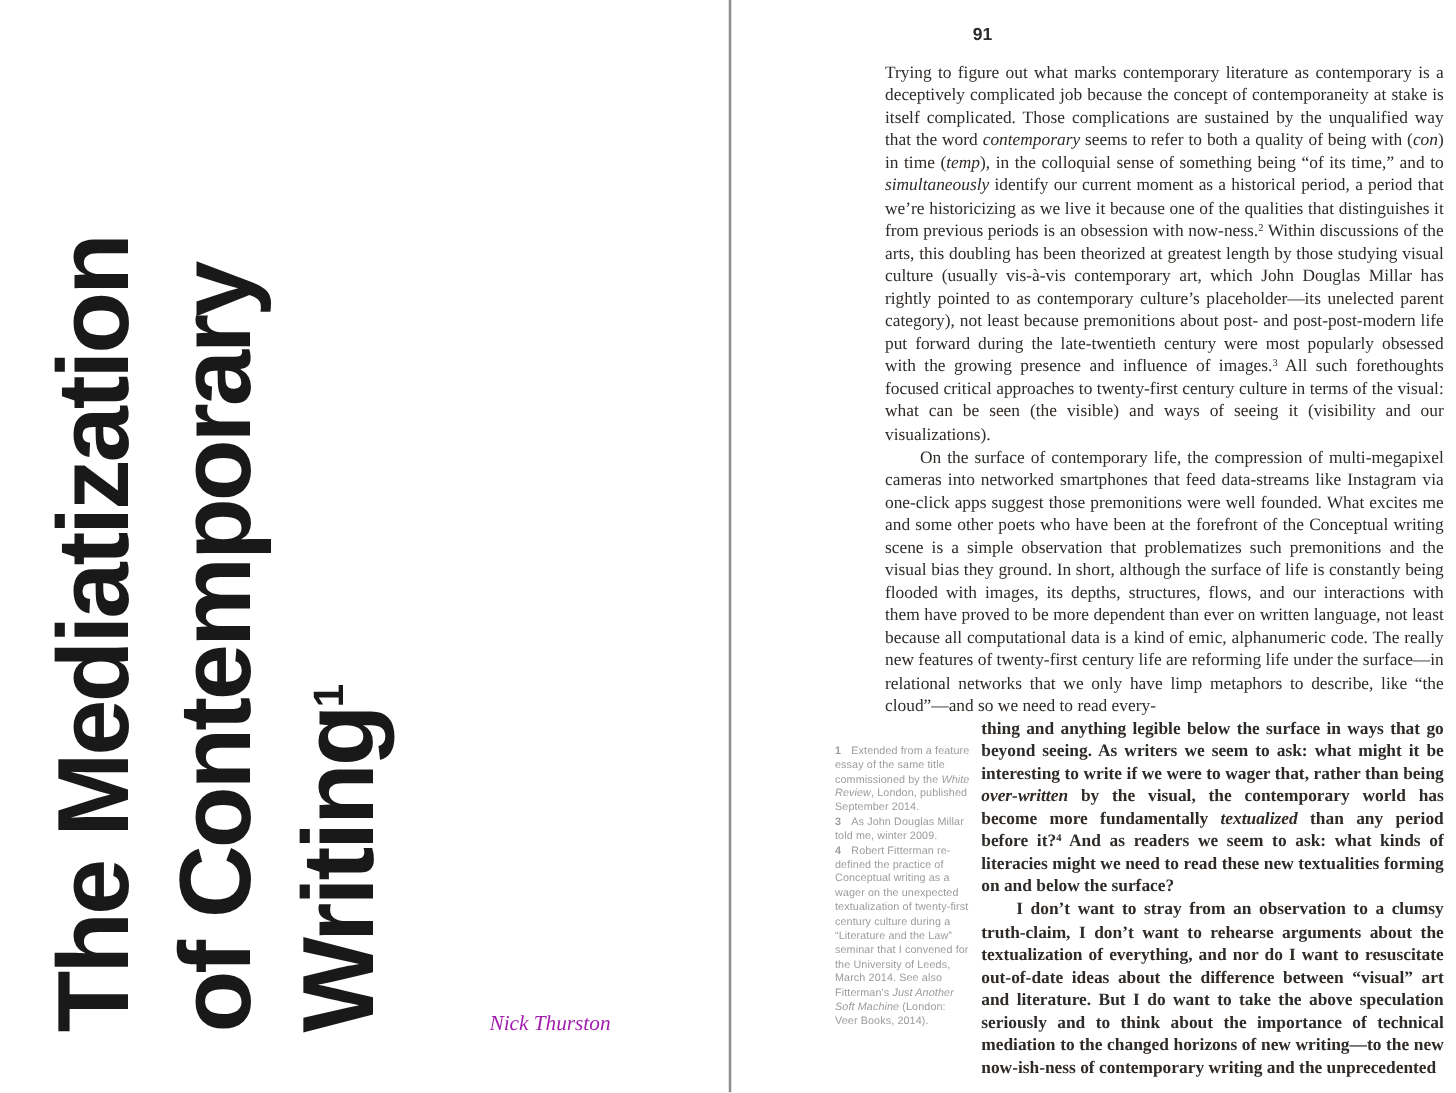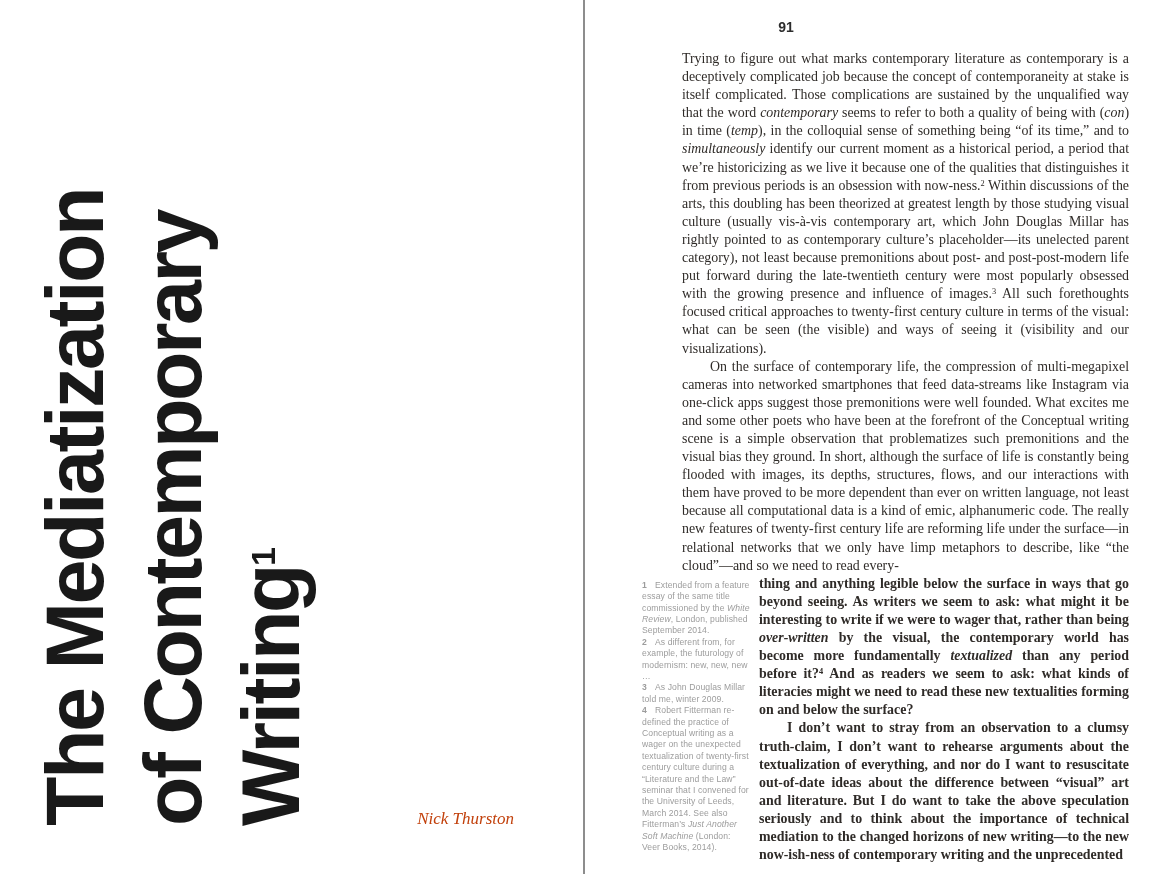--- a/index.html
+++ b/index.html
@@ -32,51 +32,52 @@
     color: #191919;
     white-space: nowrap;
   }
   .title-sup {
     font-size: 0.42em;
     vertical-align: baseline;
     position: relative; top: -0.72em;
     letter-spacing: 0;
   }
   .author {
-    position: absolute; left: 400px; top: 809px; width: 114px;
-    font-style: italic; font-size: 17px; color: #c2410c;
-    text-align: right; white-space: nowrap;
+    position: absolute; left: 383px; top: 809px; width: 114px;
+    font-style: italic; font-size: 17px; color: #a21caf;
+    text-align: center; white-space: nowrap;
   }
 
   
   .page-right { position: absolute; left: 585px; top: 0; width: 700px; height: 874px; }
   .page-number {
     position: absolute; left: 186px; top: 19px; width: 30px;
     text-align: center;
     font-family: "Liberation Sans", sans-serif;
     font-weight: 700; font-size: 14px; color: #2c2c2c;
   }
   .text-block {
-    position: absolute; left: 97px; top: 50px; width: 447px;
+    position: absolute; left: 123px; top: 50px; width: 447px;
     font-size: 13.9px; line-height: 18.1px;
     text-align: justify;
     color: #2f2b28;
   }
   .para { margin: 0; }
   .para.indent { text-indent: 28px; }
   .para sup { font-size: 0.6em; line-height: 0; vertical-align: baseline; position: relative; top: -0.5em; }
   .para em { font-style: italic; }
 
   .wrap-row { display: flex; margin-left: -40px; width: 487px; align-items: flex-start; }
   .footnotes {
     flex: none; width: 108px; margin-right: 9px; padding-top: 5px;
     font-family: "Liberation Sans", sans-serif;
     font-size: 8.6px; line-height: 11.4px;
     color: #9c9c9c; text-align: left;
     letter-spacing: 0.1px;
+    margin-top: 15px;
   }
   .footnote { margin: 0; }
   .fn-num { display: inline-block; width: 13px; font-weight: 700; }
   .fn-text em { font-style: italic; }
   .narrow-col { flex: 1; min-width: 0; font-weight: bold; }
 </style>
 </head>
 <body>
 
 <div class="spread">
@@ -95,21 +96,20 @@
   <section class="page-right">
     <div class="page-number">91</div>
 
     <div class="text-block">
       <p class="para"><span>Trying to figure out what marks contemporary literature as contemporary is a deceptively complicated job because the concept of contemporaneity at stake is itself complicated. Those complications are sustained by the unqualified way that the word </span><em>contemporary</em><span> seems to refer to both a quality of being with (</span><em>con</em><span>) in time (</span><em>temp</em><span>), in the colloquial sense of something being “of its time,” and to </span><em>simultaneously</em><span> identify our current moment as a historical period, a period that we’re historicizing as we live it because one of the qualities that distinguishes it from previous periods is an obsession with now-ness.</span><sup>2</sup><span> Within discussions of the arts, this doubling has been theorized at greatest length by those studying visual culture (usually vis-à-vis contemporary art, which John Douglas Millar has rightly pointed to as contemporary culture’s placeholder—its unelected parent category), not least because premonitions about post- and post-post-modern life put forward during the late-twentieth century were most popularly obsessed with the growing presence and influence of images.</span><sup>3</sup><span> All such forethoughts focused critical approaches to twenty-first century culture in terms of the visual: what can be seen (the visible) and ways of seeing it (visibility and our visualizations).</span></p>
       <p class="para indent"><span>On the surface of contemporary life, the compression of multi-megapixel cameras into networked smartphones that feed data-streams like Instagram via one-click apps suggest those premonitions were well founded. What excites me and some other poets who have been at the forefront of the Conceptual writing scene is a simple observation that problematizes such premonitions and the visual bias they ground. In short, although the surface of life is constantly being flooded with images, its depths, structures, flows, and our interactions with them have proved to be more dependent than ever on written language, not least because all computational data is a kind of emic, alphanumeric code. The really new features of twenty-first century life are reforming life under the surface—in relational networks that we only have limp metaphors to describe, like “the cloud”—and so we need to read every-</span></p>
 
       <div class="wrap-row">
         <aside class="footnotes">
           <p class="footnote"><span class="fn-num">1</span><span class="fn-text"><span>Extended from a feature essay of the same title commissioned by the </span><em>White Review</em><span>, London, published September 2014.</span></span></p>
-          <p class="footnote"><span class="fn-num">2</span><span class="fn-text"><span>As different from, for example, the futurology of modernism: new, new, new …</span></span></p>
           <p class="footnote"><span class="fn-num">3</span><span class="fn-text"><span>As John Douglas Millar told me, winter 2009.</span></span></p>
           <p class="footnote"><span class="fn-num">4</span><span class="fn-text"><span>Robert Fitterman re-defined the practice of Conceptual writing as a wager on the unexpected textualization of twenty-first century culture during a “Literature and the Law” seminar that I convened for the University of Leeds, March 2014. See also Fitterman’s </span><em>Just Another Soft Machine</em><span> (London: Veer Books, 2014).</span></span></p>
         </aside>
 
         <div class="narrow-col">
           <p class="para"><span>thing and anything legible below the surface in ways that go beyond seeing. As writers we seem to ask: what might it be interesting to write if we were to wager that, rather than being </span><em>over-written</em><span> by the visual, the contemporary world has become more fundamentally </span><em>textualized</em><span> than any period before it?</span><sup>4</sup><span> And as readers we seem to ask: what kinds of literacies might we need to read these new textualities forming on and below the surface?</span></p>
           <p class="para indent"><span>I don’t want to stray from an observation to a clumsy truth-claim, I don’t want to rehearse arguments about the textualization of everything, and nor do I want to resuscitate out-of-date ideas about the difference between “visual” art and literature. But I do want to take the above speculation seriously and to think about the importance of technical mediation to the changed horizons of new writing—to the new now-ish-ness of contemporary writing and the unprecedented</span></p>
         </div>
       </div>
     </div>

